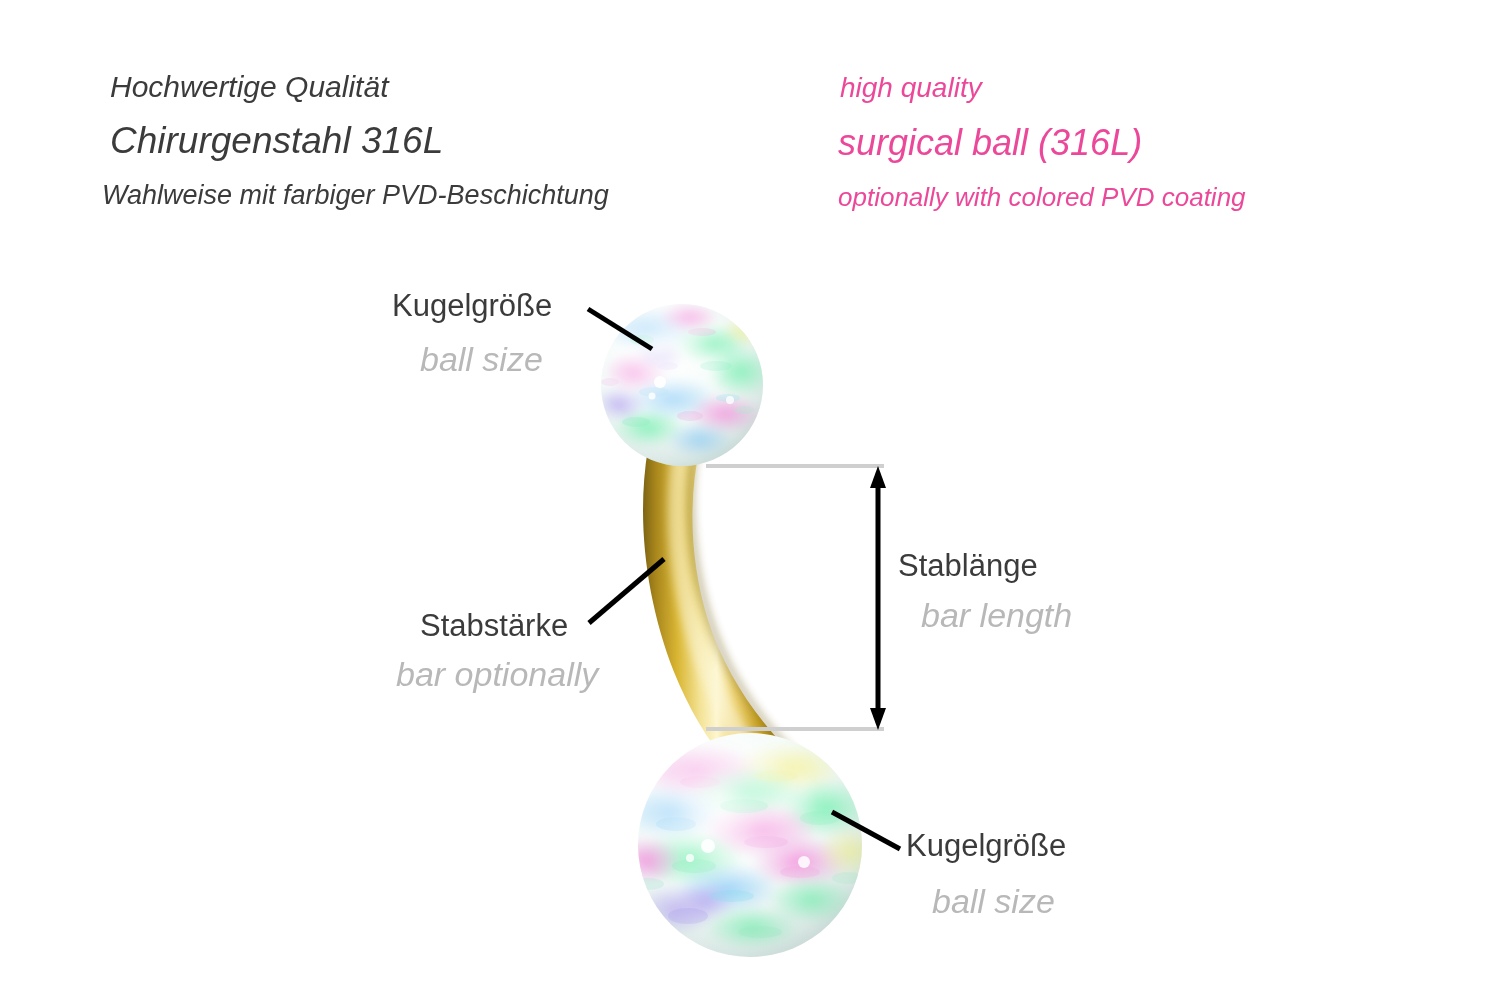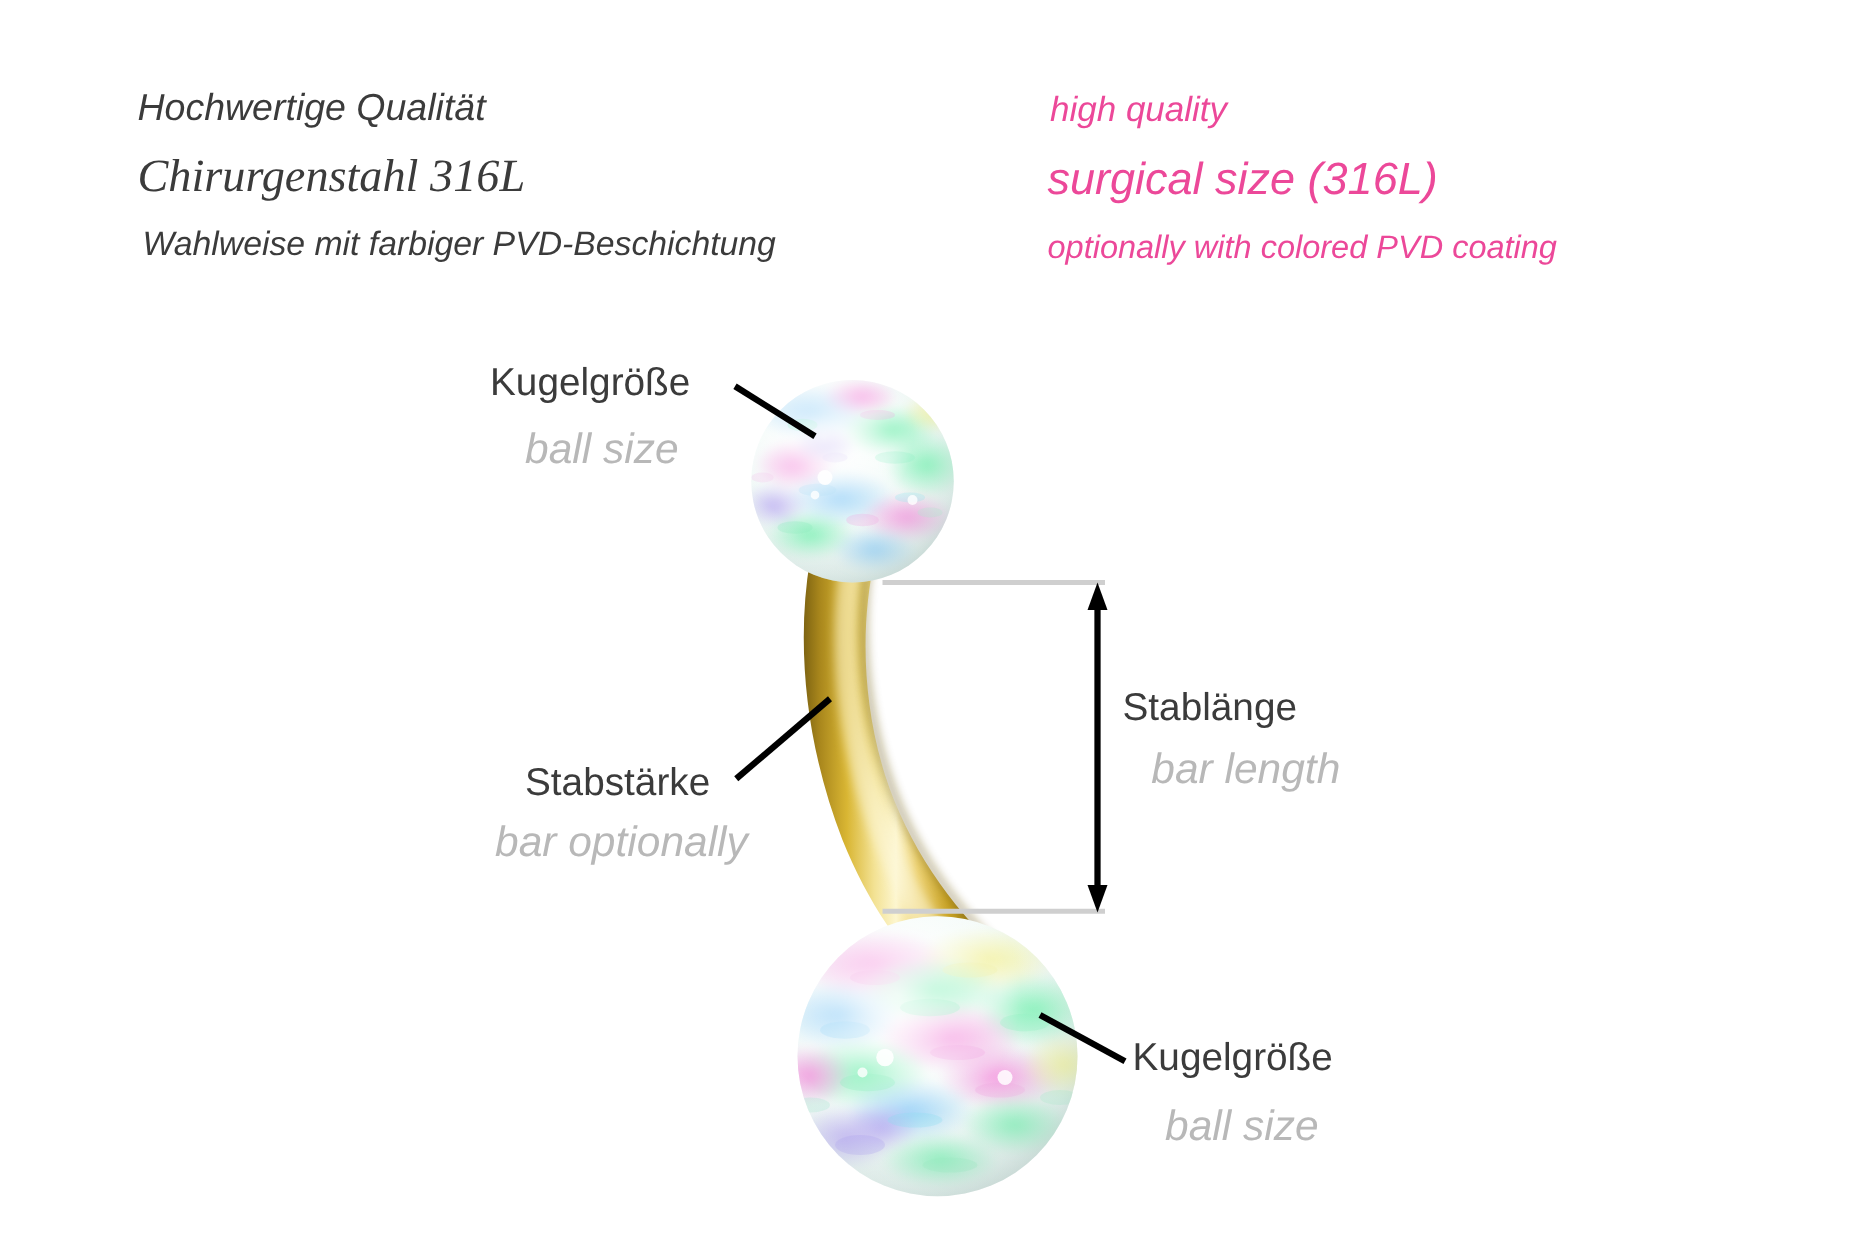--- a/index.html
+++ b/index.html
@@ -10,22 +10,22 @@
     overflow:hidden;
     position:relative;
   }
   .stage{position:absolute;left:0;top:0;width:1500px;height:990px;}
 
   
   .hdr-de{position:absolute;font-style:italic;color:#3b3b3b;white-space:nowrap;}
   .hdr-en{position:absolute;font-style:italic;color:#ec4899;white-space:nowrap;}
 
   #hdr-de-1{left:110px;top:70px;font-size:30px;}
-  #hdr-de-2{left:110px;top:120px;font-size:37px;font-family:Liberation Serif, serif;}
-  #hdr-de-3{left:114px;top:180px;font-size:27px;font-style:italic;}
+  #hdr-de-2{left:110px;top:120px;font-size:37px;}
+  #hdr-de-3{left:102px;top:180px;font-size:27px;font-style:italic;}
 
   #hdr-en-1{left:840px;top:72px;font-size:28px;}
   #hdr-en-2{left:838px;top:122px;font-size:36px;}
   #hdr-en-3{left:838px;top:182px;font-size:26px;}
 
   
   .lbl-de{position:absolute;color:#3b3b3b;white-space:nowrap;font-size:31px;}
   .lbl-en{position:absolute;font-style:italic;color:#b8b8b8;white-space:nowrap;font-size:34px;}
 
   #lbl-ball-top-de{left:392px;top:288px;}
@@ -49,21 +49,21 @@
 <div class="stage">
 
   <div>
     <div class="hdr-de" id="hdr-de-1">Hochwertige Qualität</div>
     <div class="hdr-de" id="hdr-de-2">Chirurgenstahl 316L</div>
     <div class="hdr-de" id="hdr-de-3">Wahlweise mit farbiger PVD-Beschichtung</div>
   </div>
 
   <div>
     <div class="hdr-en" id="hdr-en-1">high quality</div>
-    <div class="hdr-en" id="hdr-en-2">surgical size (316L)</div>
+    <div class="hdr-en" id="hdr-en-2">surgical ball (316L)</div>
     <div class="hdr-en" id="hdr-en-3">optionally with colored PVD coating</div>
   </div>
 
   <svg class="art" viewBox="0 0 1500 1001">
     <defs>
 
       <linearGradient id="goldGrad" x1="0" y1="0" x2="1" y2="0">
         <stop offset="0.00" stop-color="#7e6412"></stop>
         <stop offset="0.08" stop-color="#a8861c"></stop>
         <stop offset="0.22" stop-color="#d9b633"></stop>

